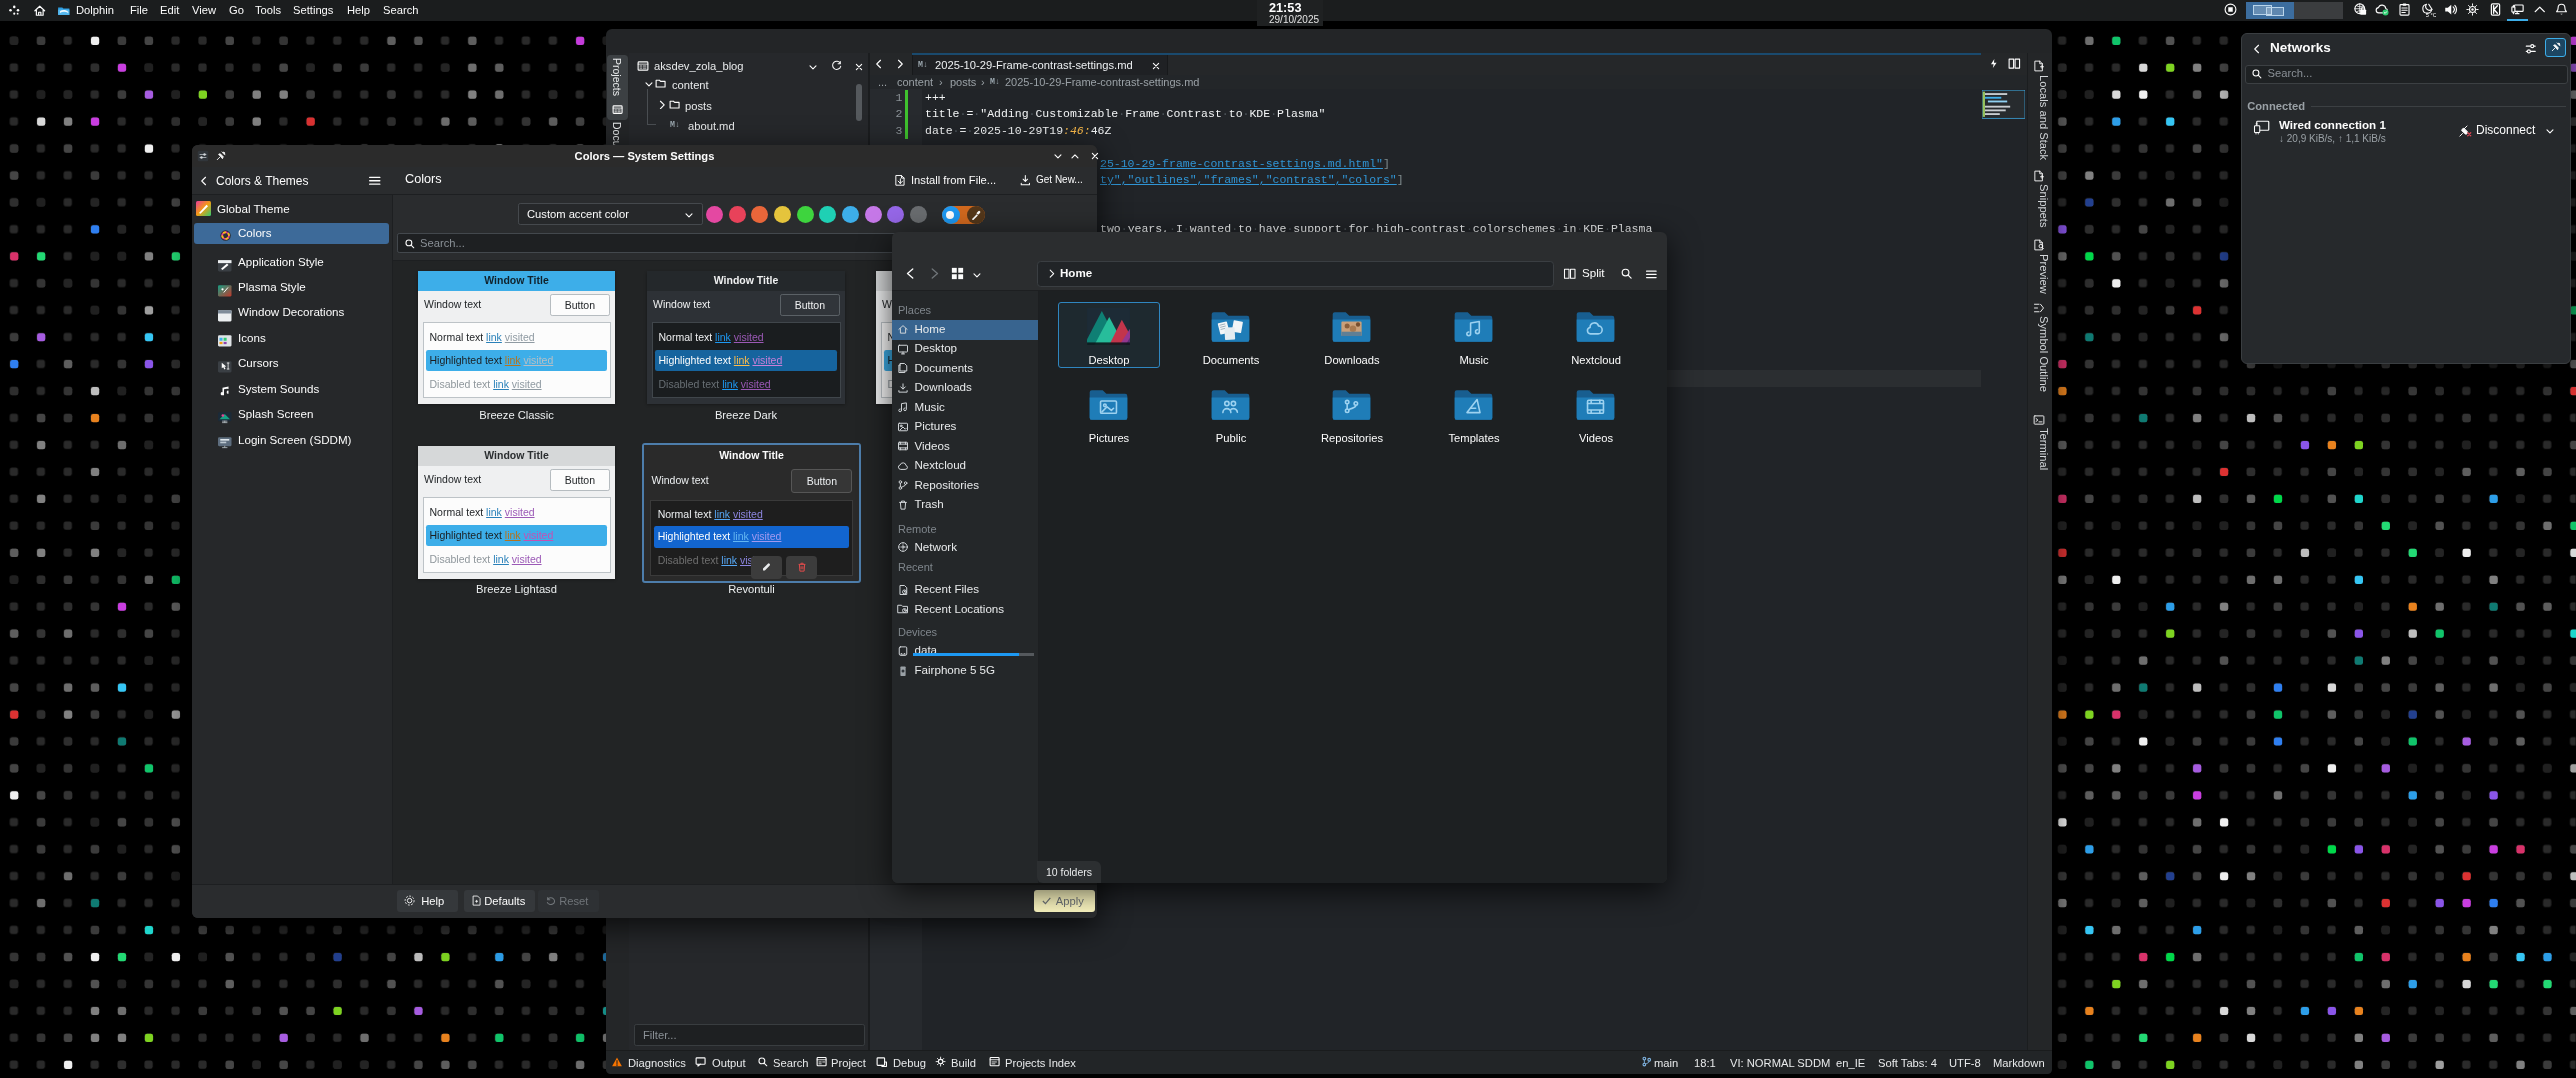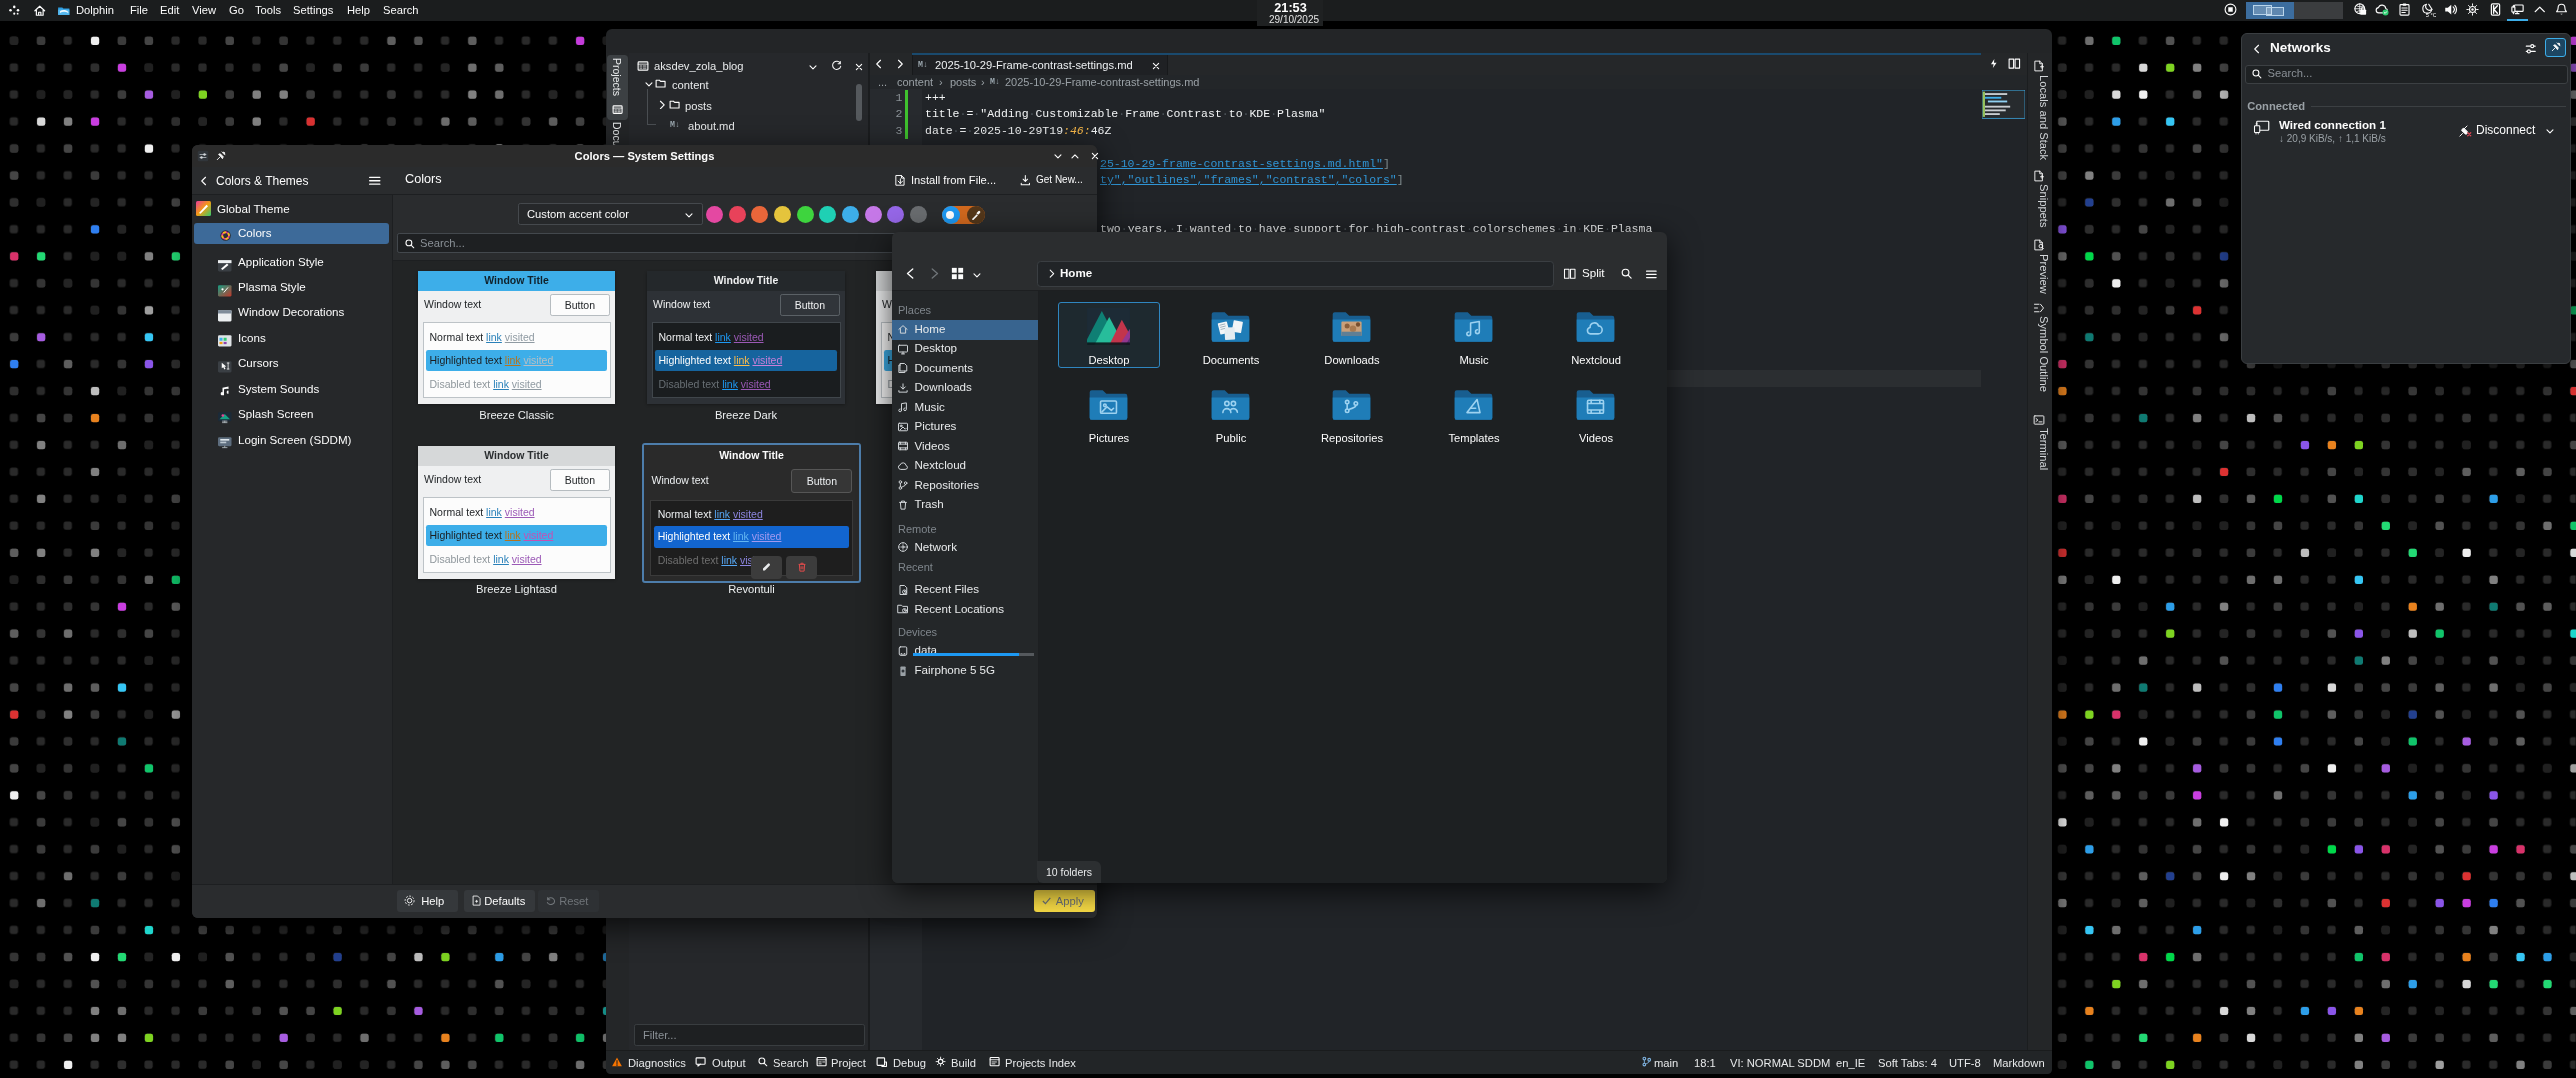--- a/index.html
+++ b/index.html
@@ -1,20 +1,20 @@
 <!DOCTYPE html>
 <html style="font-size:12px"><head><meta charset="utf-8"><style>
 *{margin:0;padding:0;box-sizing:border-box}
 html,body{width:2576px;height:1078px;overflow:hidden;background:#000;font-family:"Liberation Sans",sans-serif;-webkit-font-smoothing:antialiased}
 .wall{position:absolute;left:0;top:0}
 .wall g rect{width:11px;height:11px;rx:3px}
 .ic{position:absolute}
 .panel{position:absolute;left:0;top:0;width:2576px;height:21px;background:#1b1d1e;z-index:10}
 .mi{position:absolute;top:3.7px;font-size:11.2px;color:#fbfbfb;line-height:13.5px}
-.clock{position:absolute;left:1269px;top:1.5px;width:43px;text-align:center;color:#fff}
+.clock{position:absolute;left:1269px;top:1.5px;width:43px;color:#fff}
 .clock .t{font-size:12.7px;font-weight:700;line-height:13.5px}
 .clock .d{font-size:10px;line-height:9.7px;color:#e4e4e4}
 .win{position:absolute;box-shadow:0 7.5px 31px rgba(0,0,0,.72);border-radius:6px}
 .tbar{position:absolute;left:0;top:0;right:0;background:#2b2b2b;border-radius:6px 6px 0 0}
 .ttext{position:absolute;left:0;right:0;top:0;bottom:0;text-align:center;font-weight:700;font-size:11.2px;color:#fcfcfc;display:flex;align-items:center;justify-content:center}
 .kate{left:606px;top:29px;width:1446px;height:1045px;background:#232527;z-index:1}
 .ss{left:192px;top:145px;width:905px;height:773px;background:#2a2c2e;z-index:2}
 .dolphin{left:892px;top:232px;width:775px;height:651px;background:#2b2d2f;z-index:3}
 .net{left:2241px;top:33px;width:330px;height:331px;background:#26292c;border:0.7px solid #3a3e41;z-index:4}
 .vtext{position:absolute;writing-mode:vertical-rl;font-size:10.5px;color:#e8eaeb}
@@ -2704,21 +2704,21 @@
         <circle cx="7.5" cy="7.5" r="3"></circle>
         <circle cx="7.5" cy="7.5" r="6" stroke-dasharray="2.5 2"></circle>
       </svg>Help</div>
     <div style="position:absolute;left:272px;bottom:6px;width:71px;height:22px;background:#35383b;border-radius:3px;color:#fcfcfc;font-size:11.2px;line-height:22px;text-align:center;padding-left:10.5px"><svg style="position:absolute;left:6.7px;top:5.2px" width="11.2" height="11.2" viewBox="0 0 16 16" fill="none" stroke="#fcfcfc" stroke-width="1.2">
         <path d="M3 1.5 H9.5 L13 5 V14.5 H3 Z"></path>
         <path d="M6 9 H10 M8 7 V11"></path>
       </svg>Defaults</div>
     <div style="position:absolute;left:346px;bottom:6px;width:61px;height:22px;background:#2e3134;border-radius:3px;color:#707579;font-size:11.2px;line-height:22px;text-align:center;padding-left:10.5px"><svg style="position:absolute;left:6.7px;top:5.2px" width="11.2" height="11.2" viewBox="0 0 15 15" fill="none" stroke="#707579" stroke-width="1.4">
         <path d="M3.5 6 A5 4.5 0 1 1 3 9.5 M3.5 3 V6.5 H7"></path>
       </svg>Reset</div>
-    <div style="position:absolute;left:842px;bottom:6px;width:61px;height:22px;background:#fde047;border-radius:3px;color:#707579;font-size:11.2px;line-height:22px;text-align:center;padding-left:10.5px"><svg style="position:absolute;left:6.7px;top:5.2px" width="11.2" height="11.2" viewBox="0 0 15 15" fill="none" stroke="#707579" stroke-width="1.6">
+    <div style="position:absolute;left:842px;bottom:6px;width:61px;height:22px;background:#fef9c3;border-radius:3px;color:#707579;font-size:11.2px;line-height:22px;text-align:center;padding-left:10.5px"><svg style="position:absolute;left:6.7px;top:5.2px" width="11.2" height="11.2" viewBox="0 0 15 15" fill="none" stroke="#707579" stroke-width="1.6">
         <path d="M2.5 8 L6 11.5 L12.5 4"></path>
       </svg>Apply</div>
   </div>
 <div class="win dolphin">
     <div style="position:absolute;left:0;top:25.5px;right:0;height:33px;background:#2b2d2f;border-bottom:0.7px solid #1d1f21"></div>
     <svg class="ic " style="left:10.5px;top:34px" width="15" height="15" viewBox="0 0 20 20" fill="none" stroke="#fcfcfc" stroke-width="1.5" stroke-linecap="round" stroke-linejoin="round">
       <path d="M13 4 L6 10 L13 16" stroke-width="1.8"></path>
     </svg>
     <svg class="ic " style="left:35px;top:34px" width="15" height="15" viewBox="0 0 20 20" fill="none" stroke="#fcfcfc" stroke-width="1.5" stroke-linecap="round" stroke-linejoin="round">
       <path d="M7 4 L14 10 L7 16" stroke="#6f7478" stroke-width="1.8"></path>

